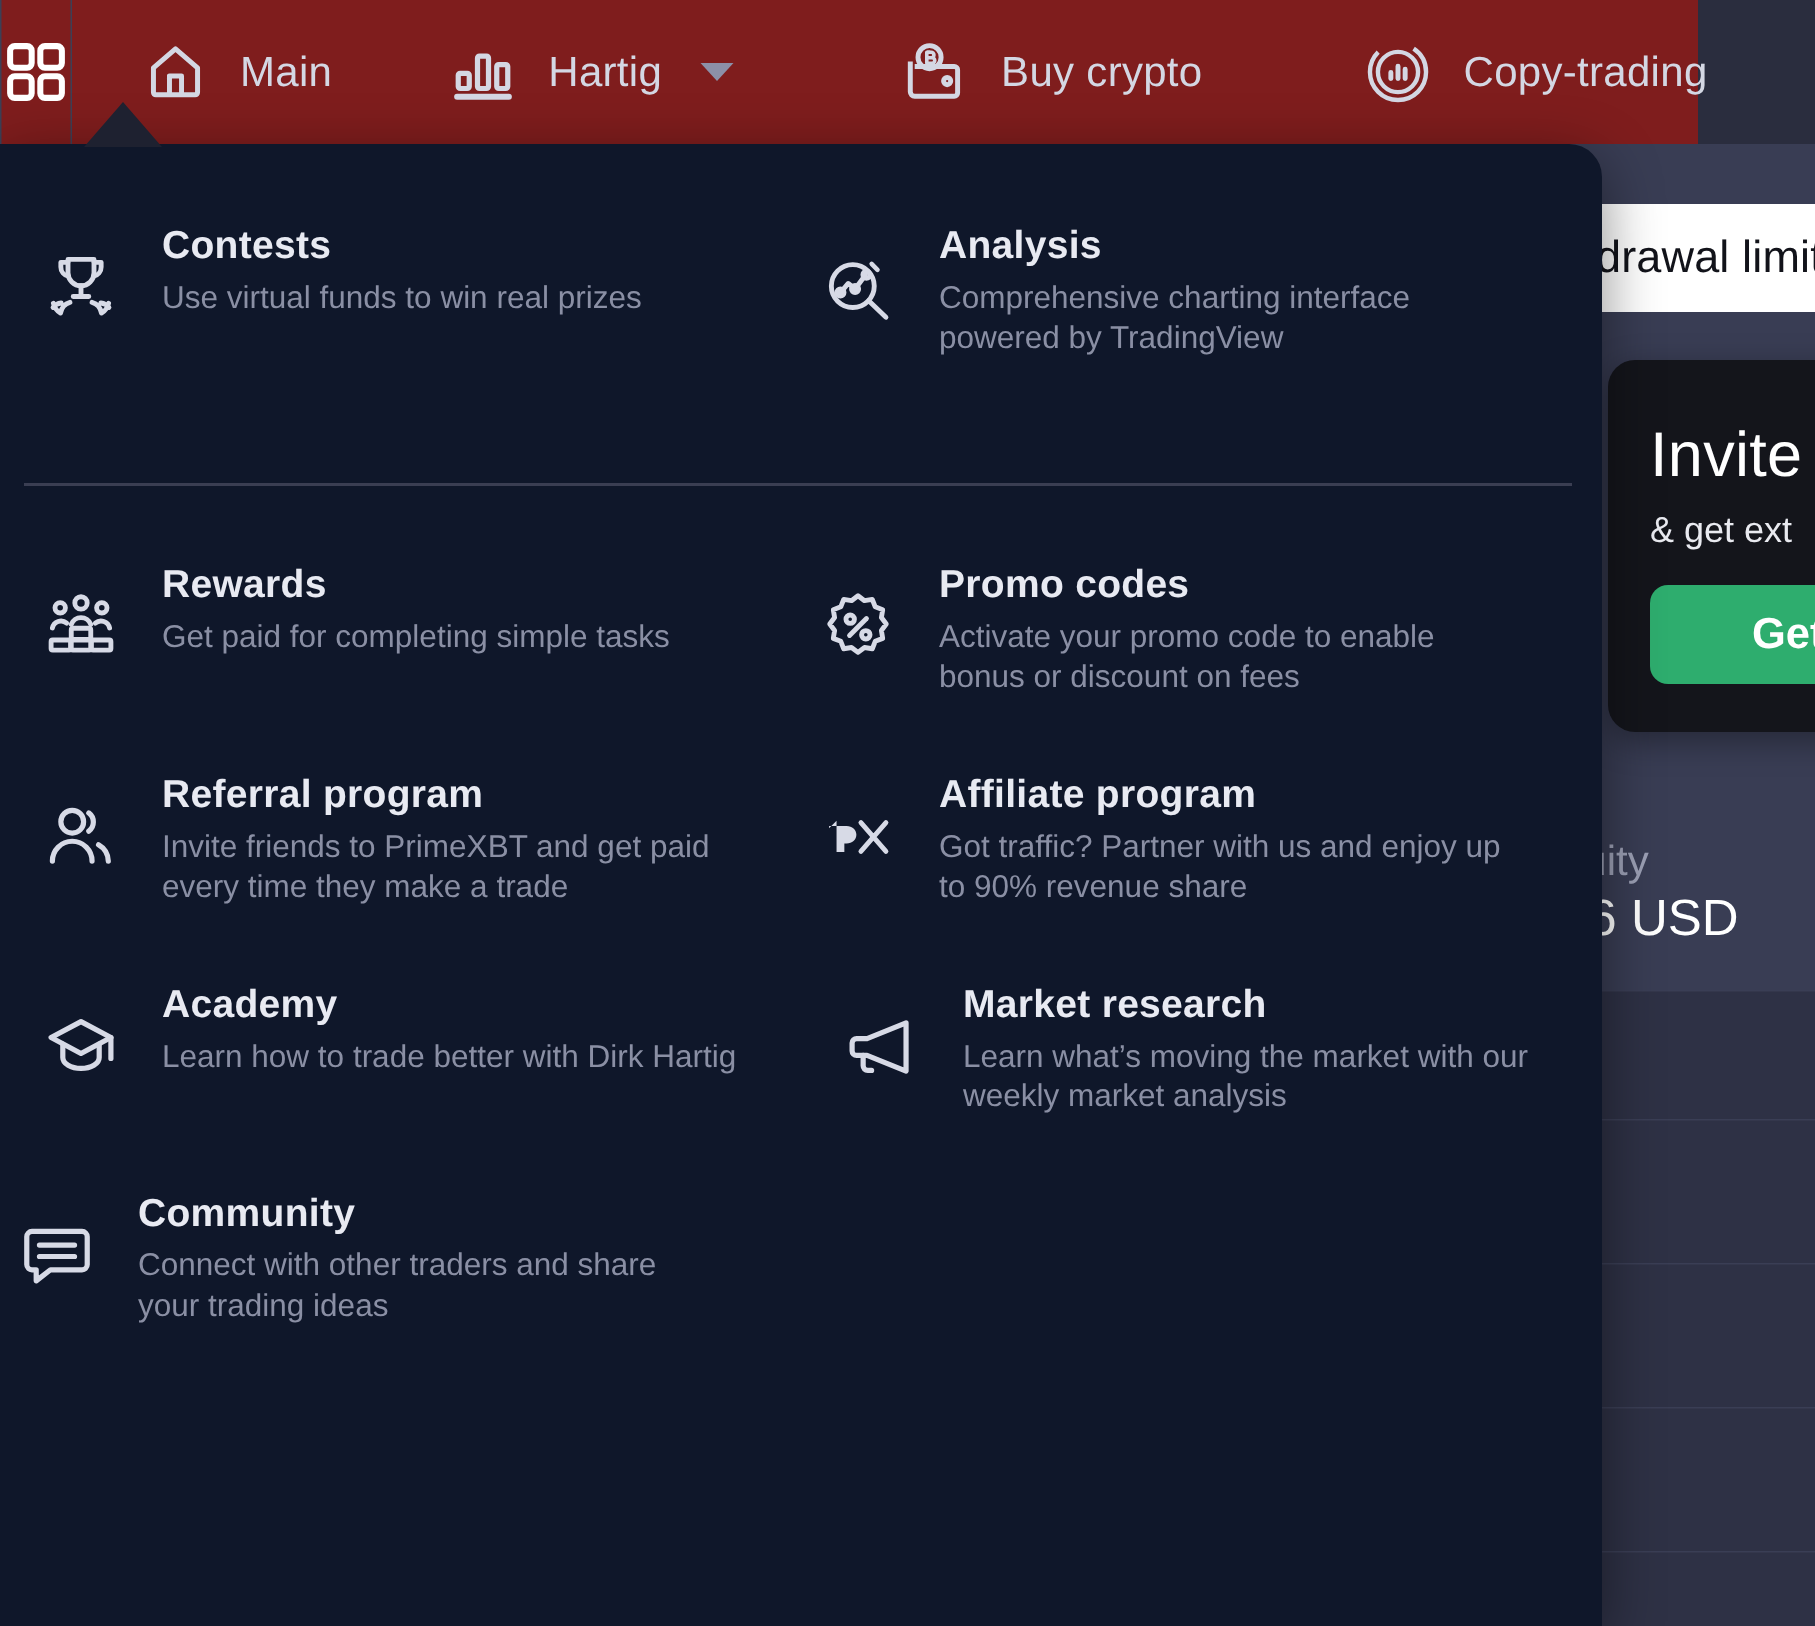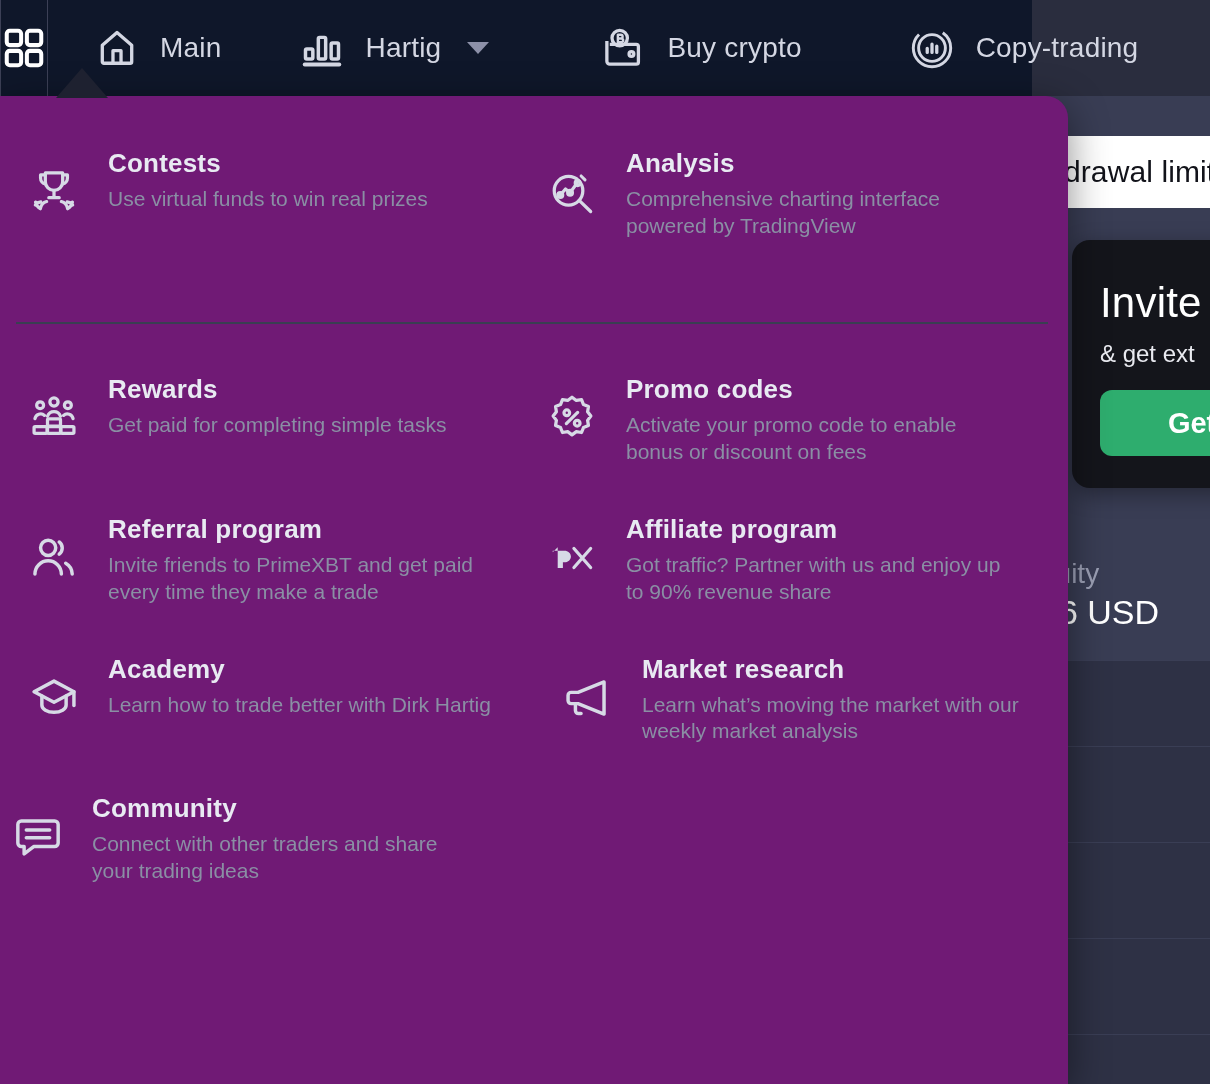--- a/index.html
+++ b/index.html
@@ -55,41 +55,41 @@
     color:#FFFFFF; font-size:34px; white-space:nowrap;
   }
   .bg-table{
     position:absolute; left:1068px; top:660px; right:0; bottom:0;
     background:#2E3145;
   }
   .bg-row{ border-top:1px solid #3A3E55; }
 
   
   .topnav{
-    position:absolute; left:0; top:0; width:1032px; height:96px;
-    background:#0f172a; display:flex; align-items:center; z-index:5;
+    position:absolute; left:0; top:0; width:1132px; height:96px;
+    background:#7f1d1d; display:flex; align-items:center; z-index:5;
   }
   .nav-grid-cell{
     width:160px; height:96px; display:flex; align-items:center; justify-content:center;
     border-left:1px solid #3C4056; border-right:1px solid #3C4056;
     cursor:pointer; position:relative;
   }
   .nav-item{
     display:flex; align-items:center; gap:22px; height:96px; cursor:pointer;
     padding:0 26px;
   }
   .nav-label{ color:#D4D7E3; font-size:28px; white-space:nowrap; letter-spacing:.2px;}
   .nav-ico{ display:flex; align-items:center; justify-content:center; }
   .caret{ margin-left:4px; width:0;height:0;border-left:11px solid transparent;
           border-right:11px solid transparent;border-top:12px solid #8C90A8; }
 
   
   .menu-panel{
     position:absolute; left:0; top:96px; width:1068px; height:988px;
-    background:#701a75; border-radius:0 22px 0 0;
+    background:#0f172a; border-radius:0 22px 0 0;
     box-shadow:0 10px 40px rgba(0,0,0,.45); z-index:10;
   }
   .menu-pointer{
     position:absolute; left:56px; top:68px; width:0; height:0;
     border-left:26px solid transparent; border-right:26px solid transparent;
     border-bottom:30px solid #1E2130; z-index:11;
   }
   .menu-grid{
     position:absolute; left:0; top:0; width:100%;
     display:grid; grid-template-columns:1fr 1fr;

